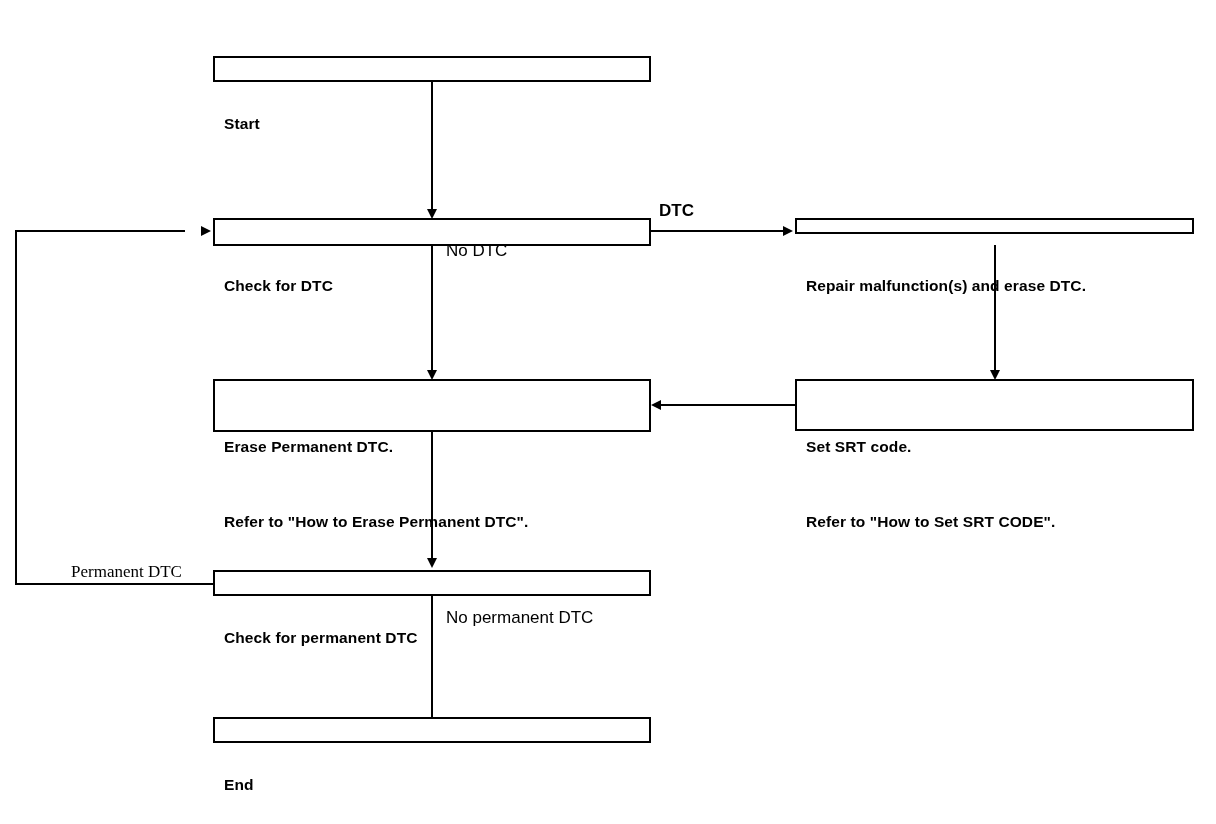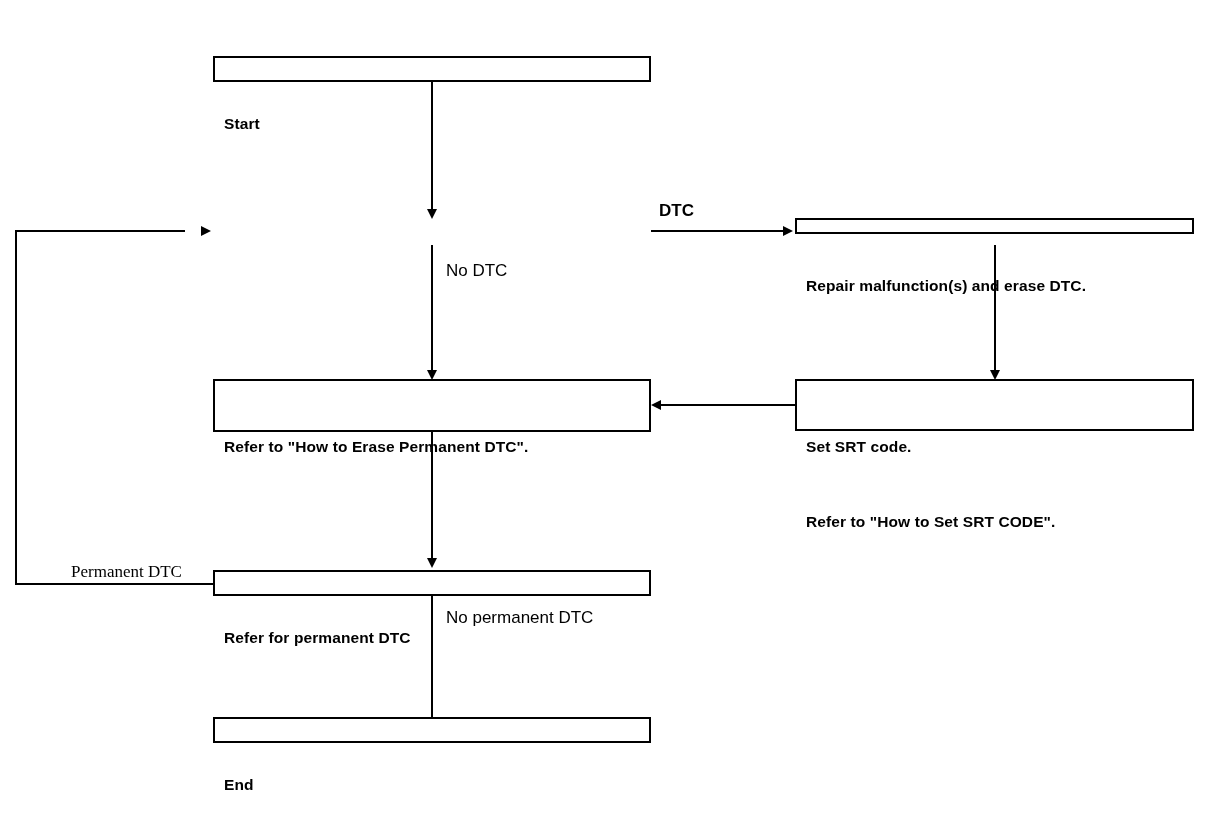--- a/index.html
+++ b/index.html
@@ -102,43 +102,47 @@
 
   <div class="conn h" style="left:15px; top:583px; width:199px;"></div>
   <div class="conn v" style="left:15px; top:230px; height:355px;"></div>
   <div class="conn h" style="left:15px; top:230px; width:170px;"></div>
   <div class="arrow right" style="left:201px; top:226px;"></div>
 
   <div class="node" style="left:213px; top:56px; width:438px; height:26px;">
     <span class="line">Start</span>
   </div>
 
+  <div class="node" style="left:213px; top:218px; width:438px; height:28px;">
+    <span class="line">Check for DTC</span>
+  </div>
 
   <div class="node" style="left:795px; top:218px; width:399px; height:16px;">
     <span class="line">Repair malfunction(s) and erase DTC.</span>
   </div>
 
   <div class="node" style="left:213px; top:379px; width:438px; height:53px;">
+    <span class="line">Erase Permanent DTC.</span>
     <span class="line">Refer to "How to Erase Permanent DTC".</span>
   </div>
 
   <div class="node" style="left:795px; top:379px; width:399px; height:52px;">
     <span class="line">Set SRT code.</span>
     <span class="line">Refer to "How to Set SRT CODE".</span>
   </div>
 
   <div class="node" style="left:213px; top:570px; width:438px; height:26px;">
-    <span class="line">Refer for permanent DTC</span>
+    <span class="line">Check for permanent DTC</span>
   </div>
 
   <div class="node" style="left:213px; top:717px; width:438px; height:26px;">
     <span class="line">End</span>
   </div>
 
   <div class="edge-label bold" style="left:659px; top:202px;">DTC</div>
 
-  <div class="edge-label" style="left:446px; top:262px;">No DTC</div>
+  <div class="edge-label" style="left:446px; top:242px;">No DTC</div>
 
   <div class="edge-label" style="left:71px; top:563px;font-family:Liberation Serif, serif;">Permanent DTC</div>
 
   <div class="edge-label" style="left:446px; top:609px;">No permanent DTC</div>
 
 </div>
 
 </body></html>

